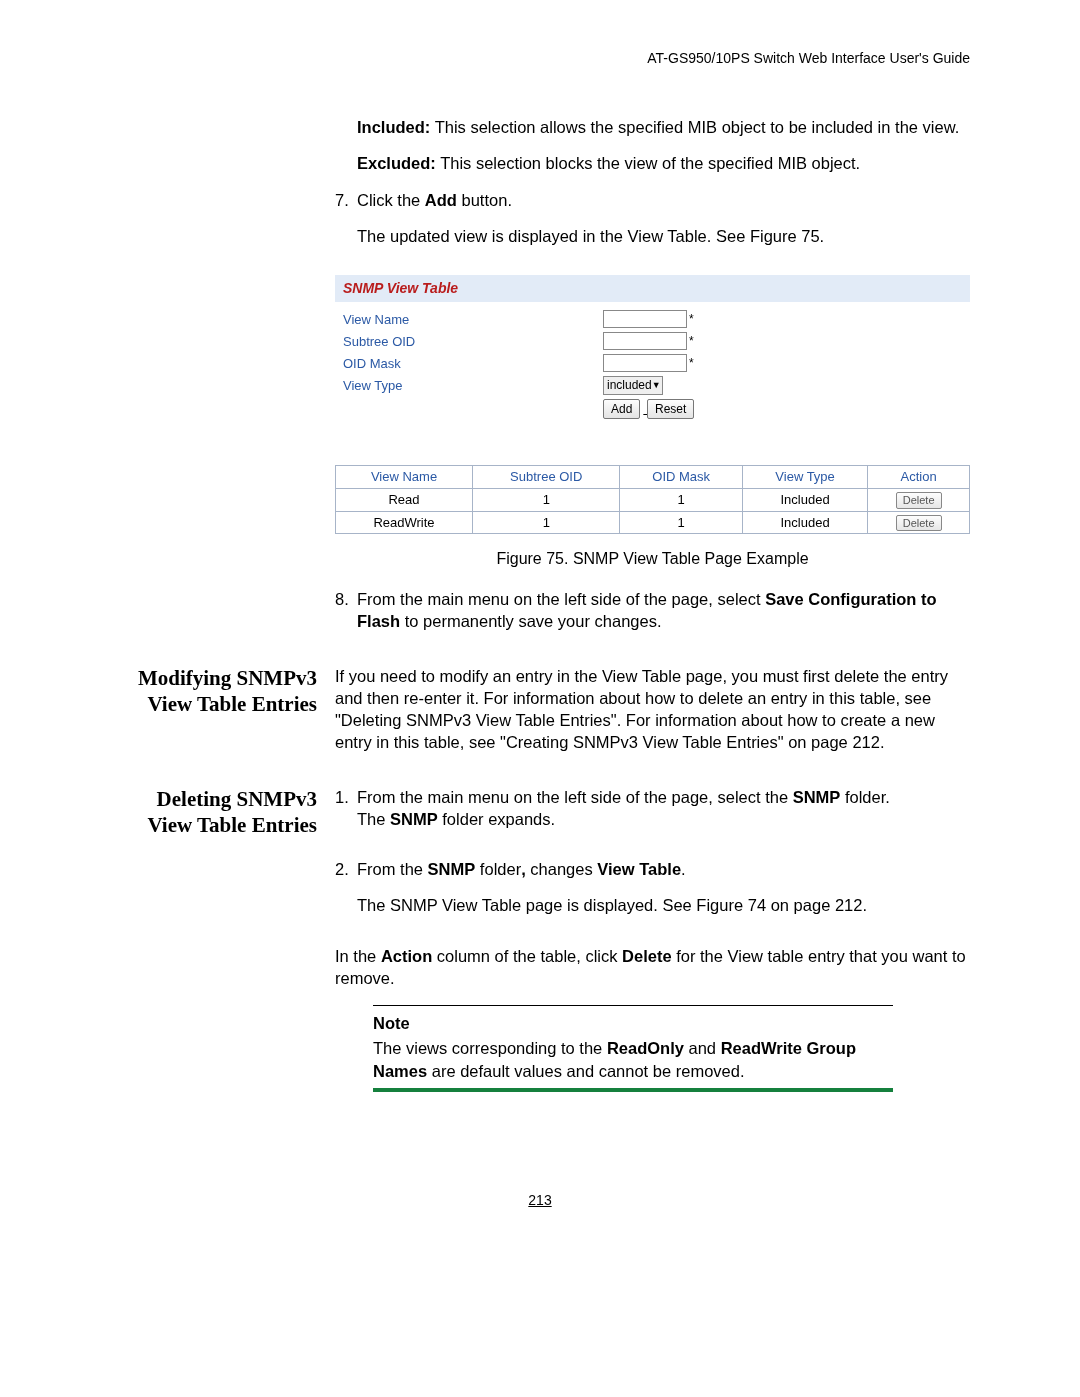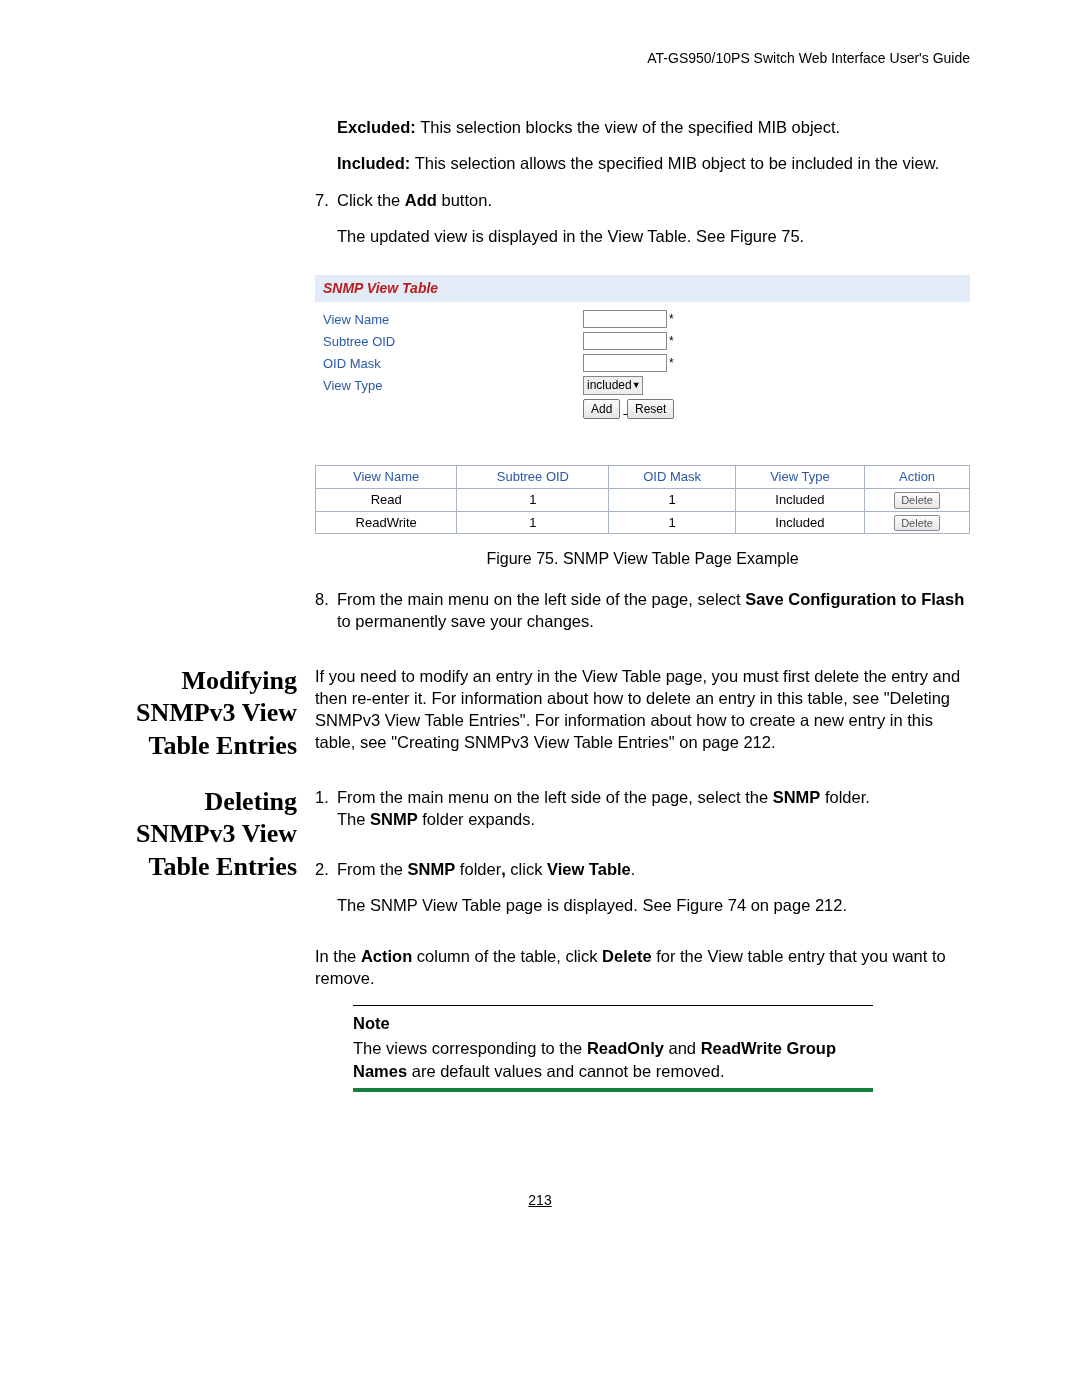--- a/index.html
+++ b/index.html
@@ -21,26 +21,27 @@
   }
   .content-row {
     display: flex;
     align-items: flex-start;
     margin-bottom: 18px;
   }
   .sidebar {
     width: 205px;
     flex-shrink: 0;
     font-family: "Times New Roman", Times, serif;
-    font-size: 26px;
+    font-size: 21px;
     font-weight: bold;
     text-align: right;
     padding-right: 18px;
     box-sizing: border-box;
     line-height: 1.25;
+    margin-left: 20px;
   }
   .main {
     flex: 1;
     font-size: 16.5px;
     line-height: 1.35;
   }
   .main .indent {
     padding-left: 22px;
   }
   .ol-item {
@@ -179,24 +180,24 @@
 <body>
 
 <div class="page">
   <div class="header-line">AT-GS950/10PS Switch Web Interface User's Guide</div>
 
   <div class="content-row">
     <div class="sidebar"></div>
     <div class="main">
       <div class="indent">
         <div class="para">
+          <b>Included:</b><span> This selection allows the specified MIB object to be included in the view.</span>
+        </div>
+        <div class="para">
           <b>Excluded:</b><span> This selection blocks the view of the specified MIB object.</span>
-        </div>
-        <div class="para">
-          <b>Included:</b><span> This selection allows the specified MIB object to be included in the view.</span>
         </div>
       </div>
 
       <div class="ol-item">
         <div class="num">7.</div>
         <div class="body">
           <span>Click the </span><b>Add</b><span> button.</span>
           <div class="para" style="margin-top:14px;">The updated view is displayed in the View Table. See Figure 75.</div>
         </div>
       </div>
@@ -289,21 +290,21 @@
           <span>From the main menu on the left side of the page, select the </span><b>SNMP</b><span> folder.</span>
           <div class="para" style="">
             <span>The </span><b>SNMP</b><span> folder expands.</span>
           </div>
         </div>
       </div>
 
       <div class="ol-item">
         <div class="num">2.</div>
         <div class="body">
-          <span>From the </span><b>SNMP</b><span> folder</span><b>,</b><span> click </span><b>View Table</b><span>.</span>
+          <span>From the </span><b>SNMP</b><span> folder</span><b>,</b><span> changes </span><b>View Table</b><span>.</span>
           <div class="para" style="margin-top:14px;">The SNMP View Table page is displayed. See Figure 74 on page 212.</div>
         </div>
       </div>
 
       <div class="para">
         <span>In the </span><b>Action</b><span> column of the table, click </span><b>Delete</b><span> for the View table entry that you want to remove.</span>
       </div>
 
       <div class="note-block">
         <div class="note-title">Note</div>

